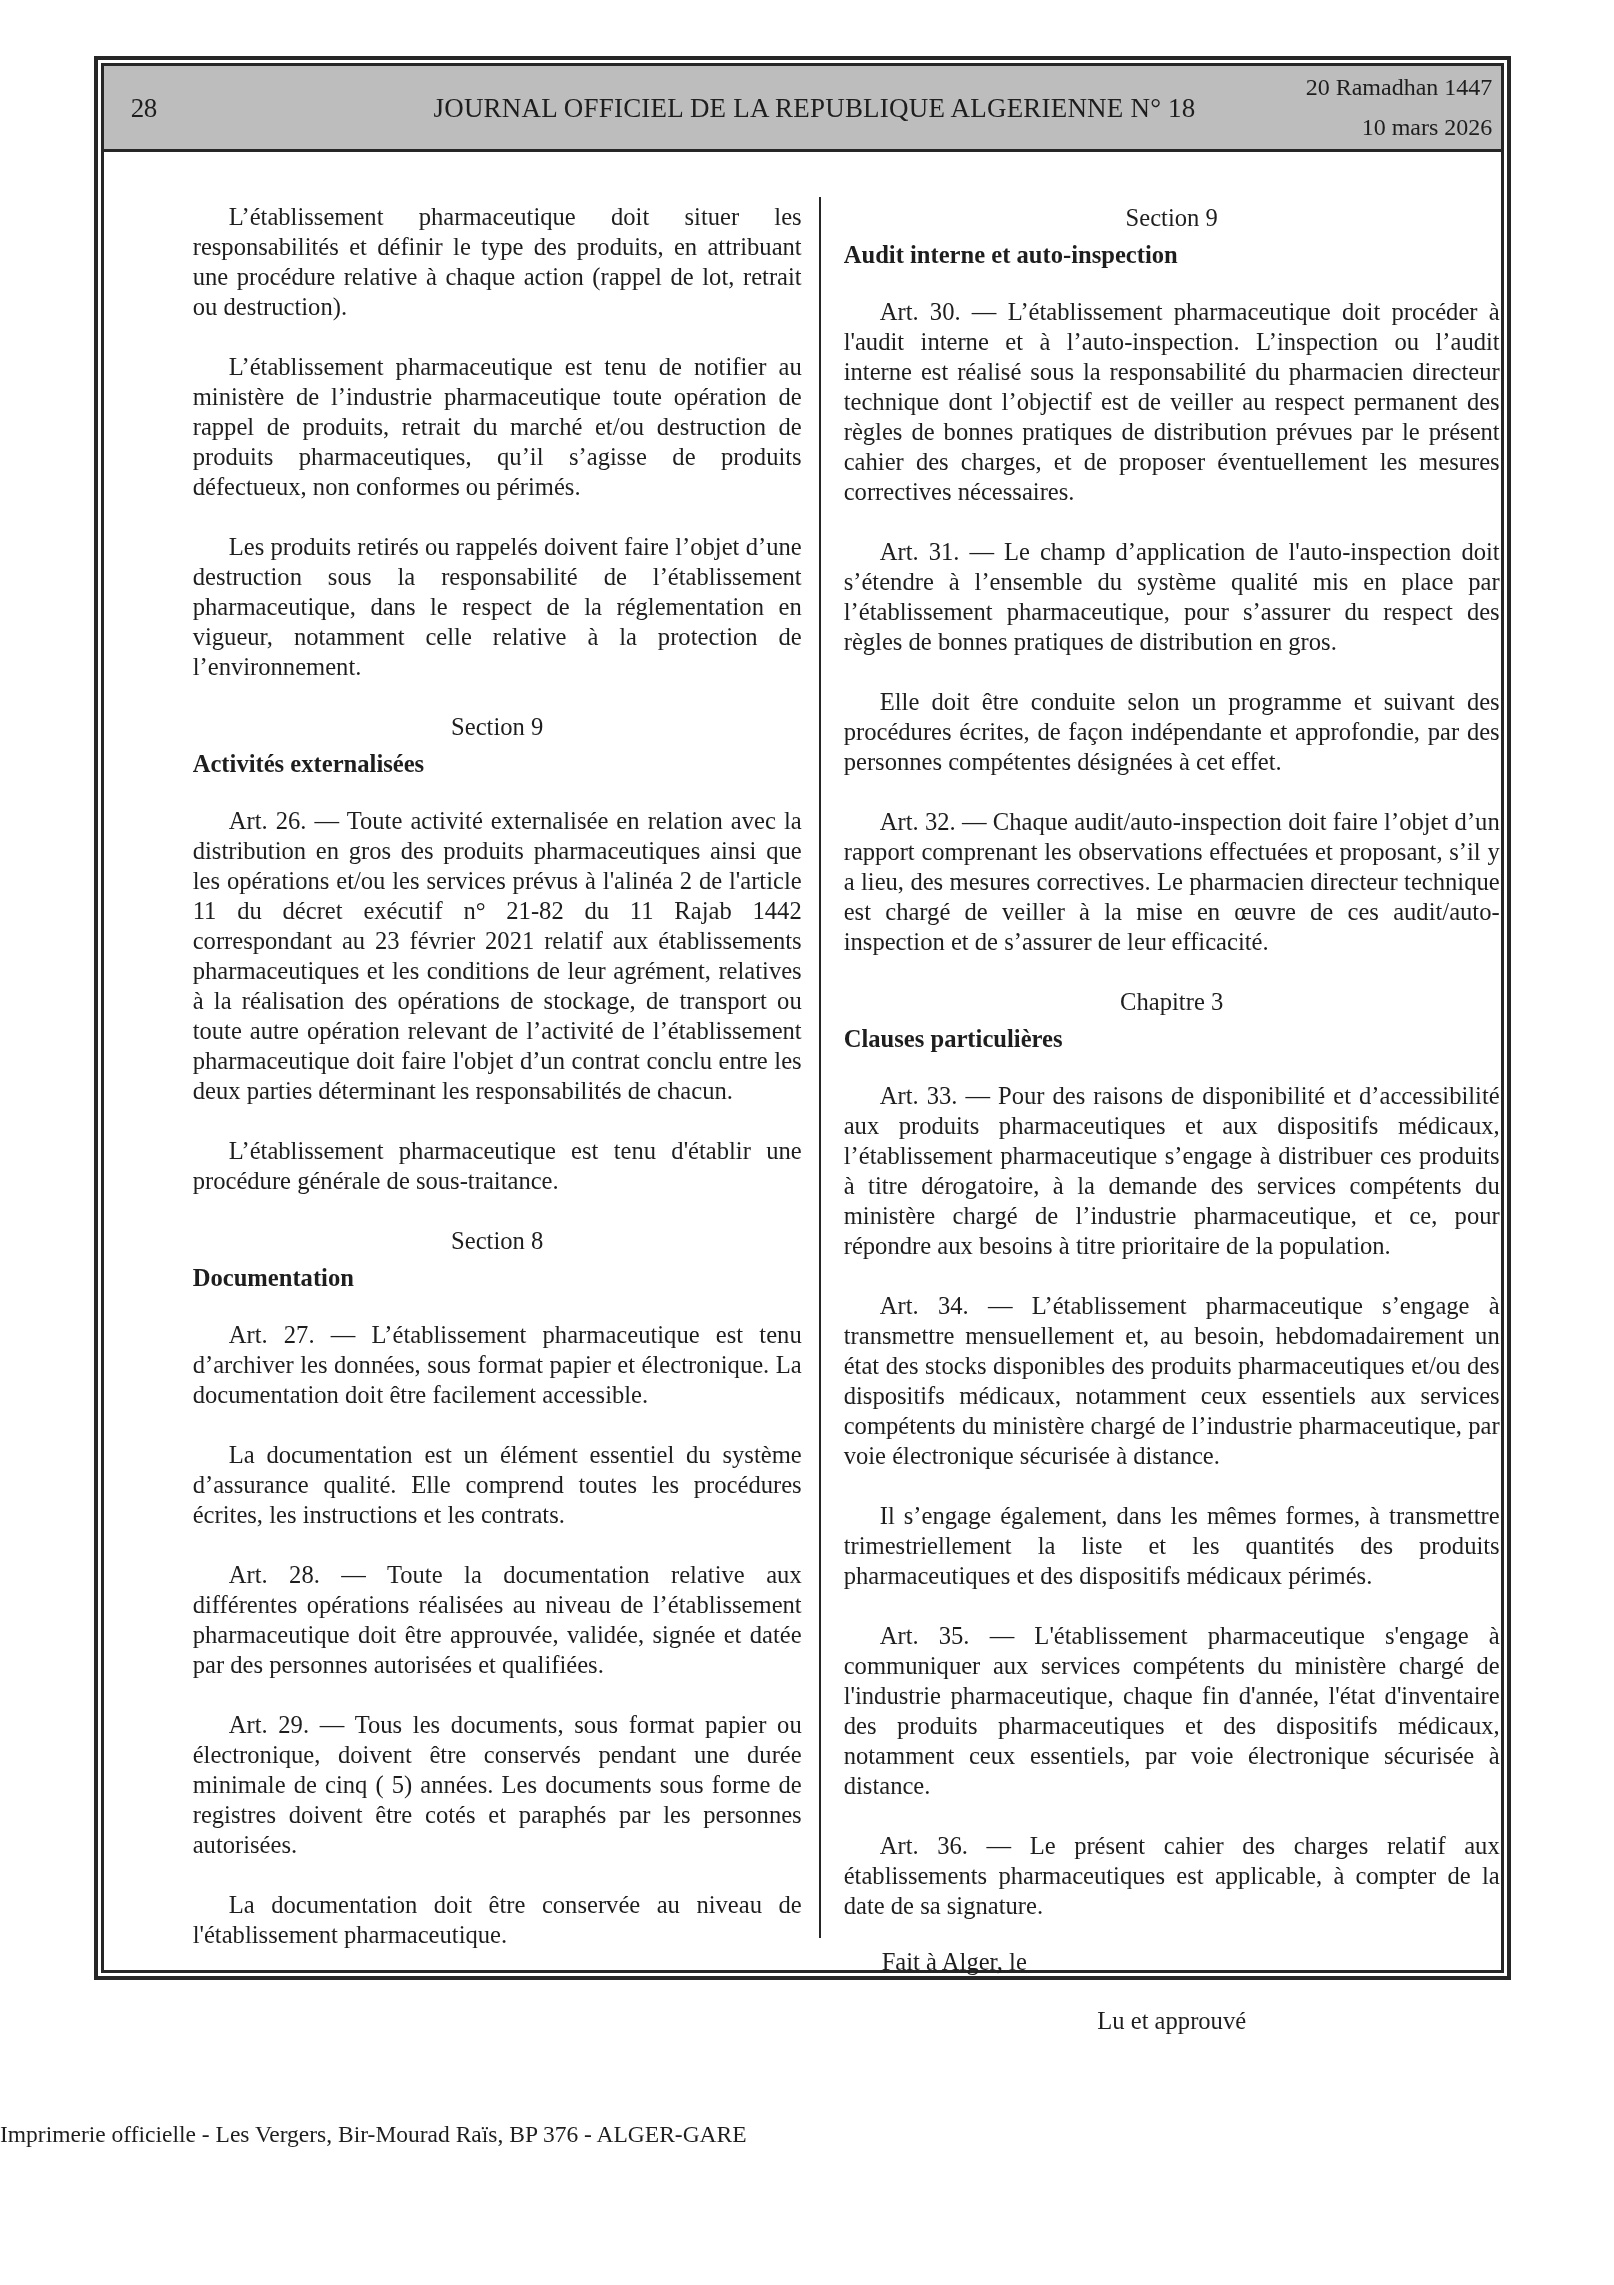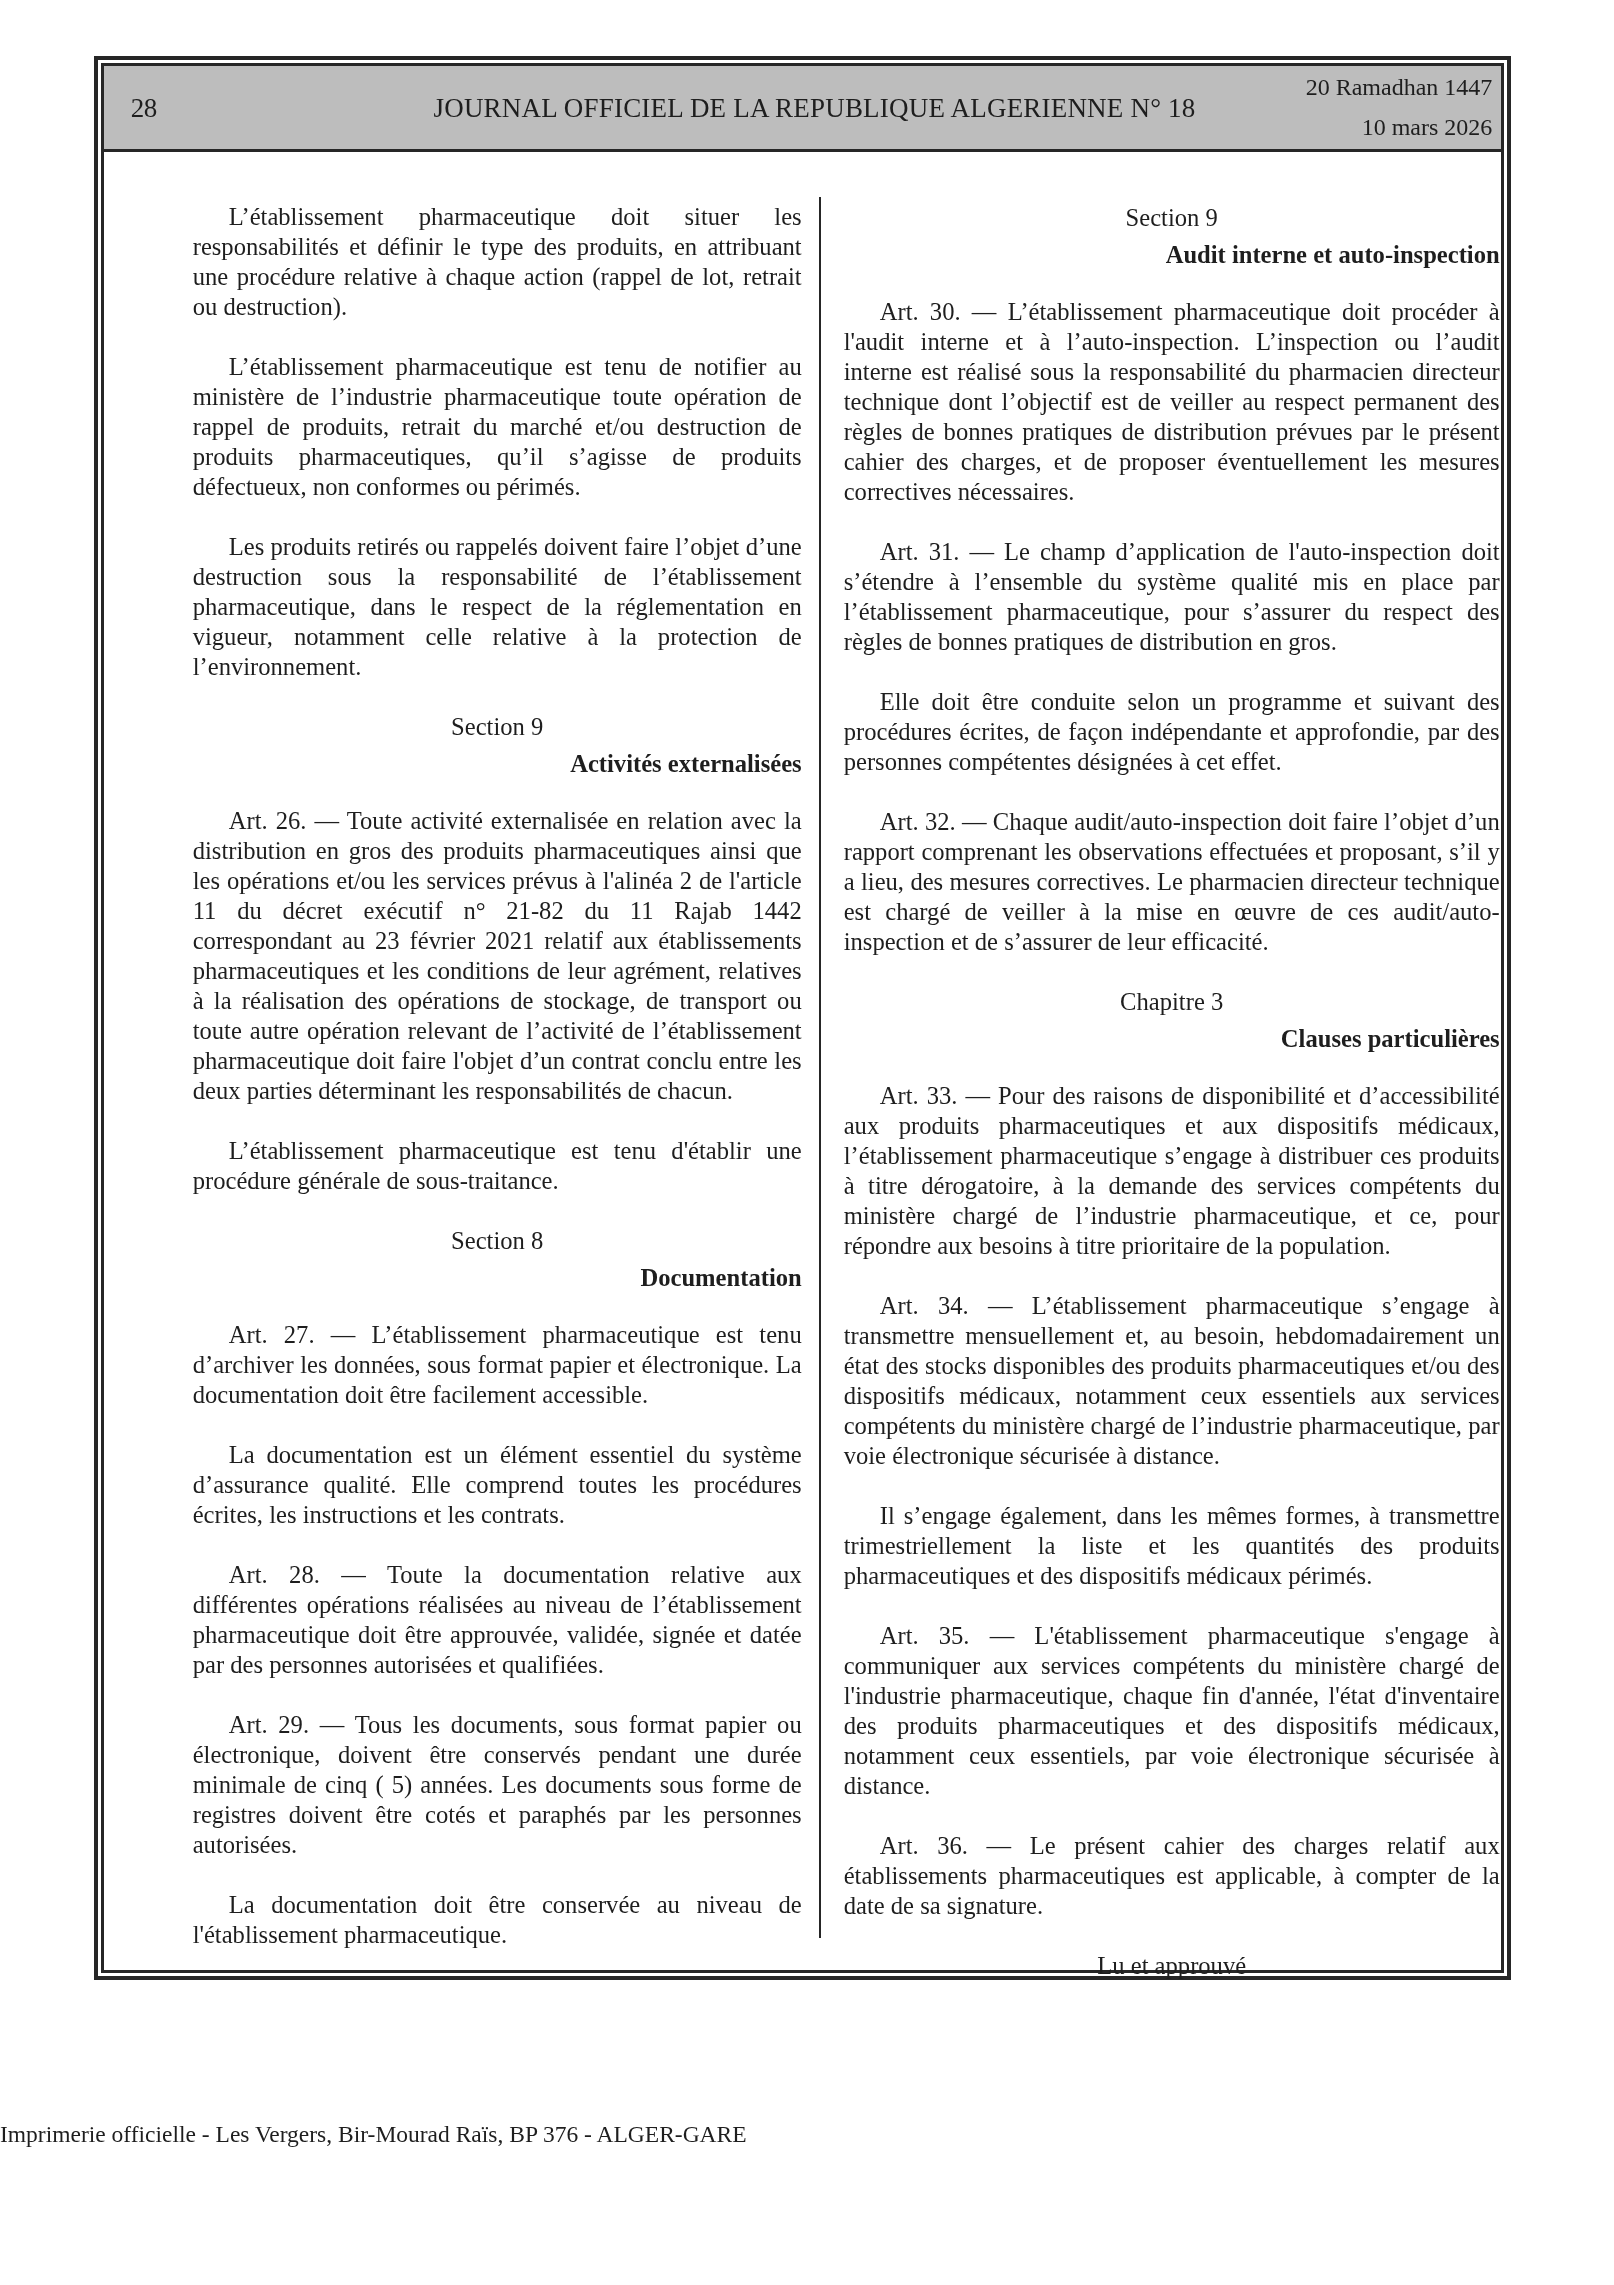--- a/index.html
+++ b/index.html
@@ -34,21 +34,21 @@
   .col {
     position: absolute; top: 136px; font-size: 24.6px; line-height: 30px; text-align: justify;
   }
   .col-left { left: 89px; width: 609px; }
   .col-right { left: 740px; width: 656px; }
   .divider {
     position: absolute; left: 715px; top: 131px; width: 2.7px; height: 1741px; background: #262626;
   }
   p { margin: 0 0 30px 0; text-indent: 36px; }
   .heading { text-align: center; text-indent: 0; margin: 0; }
-  .heading-title { text-align: right; text-indent: 0; font-weight: bold; margin: 7.2px 0 27px 0; }
+  .heading-title { text-align: left; text-indent: 0; font-weight: bold; margin: 7.2px 0 27px 0; }
   .heading-num { margin-top: 1px; }
   .sig1 { text-indent: 38px; text-align: left; margin-top: -3.6px; margin-bottom: 29px; }
   .sig2 { text-align: center; text-indent: 0; margin: 0; }
   .footer {
     position: absolute; left: 0; right: 0; top: 2121px; text-align: left;
     font-size: 23.5px; color: #1e1e1e;
   }
 </style>
 </head>
 <body>
@@ -91,20 +91,21 @@
       <p>Art. 31. — Le champ d’application de l'auto-inspection doit s’étendre à l’ensemble du système qualité mis en place par l’établissement pharmaceutique, pour s’assurer du respect des  règles de bonnes pratiques de distribution en gros.</p>
       <p>Elle doit être conduite selon un programme et suivant des procédures écrites, de façon indépendante et approfondie, par des personnes compétentes désignées à cet effet.</p>
       <p>Art. 32. — Chaque audit/auto-inspection doit faire l’objet d’un rapport comprenant les observations effectuées et proposant, s’il y a lieu, des mesures correctives. Le pharmacien directeur technique est chargé de veiller à la mise en œuvre de ces audit/auto-inspection et de s’assurer de leur efficacité.</p>
       <div class="heading heading-num">Chapitre 3</div>
       <div class="heading-title">Clauses particulières</div>
       <p>Art. 33. — Pour des raisons de disponibilité et d’accessibilité aux produits pharmaceutiques et aux dispositifs médicaux, l’établissement pharmaceutique s’engage à distribuer ces produits à titre dérogatoire, à la demande des services compétents du ministère chargé de l’industrie pharmaceutique, et ce, pour répondre aux besoins à titre prioritaire de la population.</p>
       <p>Art. 34. — L’établissement pharmaceutique s’engage à transmettre mensuellement et, au besoin, hebdomadairement un état des stocks disponibles des produits pharmaceutiques et/ou des dispositifs médicaux, notamment ceux essentiels aux services compétents du ministère chargé de l’industrie pharmaceutique, par voie électronique sécurisée à distance.</p>
       <p>Il s’engage également, dans les mêmes formes, à transmettre trimestriellement la liste et les quantités des produits pharmaceutiques et des dispositifs médicaux périmés.</p>
       <p>Art. 35. — L'établissement pharmaceutique s'engage à communiquer aux services compétents du ministère chargé de l'industrie pharmaceutique, chaque fin d'année, l'état d'inventaire des produits pharmaceutiques et des dispositifs médicaux, notamment ceux essentiels, par voie électronique sécurisée à distance.</p>
       <p>Art. 36. — Le présent cahier des charges relatif aux établissements pharmaceutiques est applicable, à compter de la date de sa signature.</p>
+      <p class="sig1">Fait à Alger, le</p>
       <p class="sig2">Lu et approuvé</p>
     </div>
 
   </div>
 </div>
 
 <div class="footer">Imprimerie officielle - Les Vergers, Bir-Mourad Raïs, BP 376 - ALGER-GARE</div>
 
 
 </body></html>

